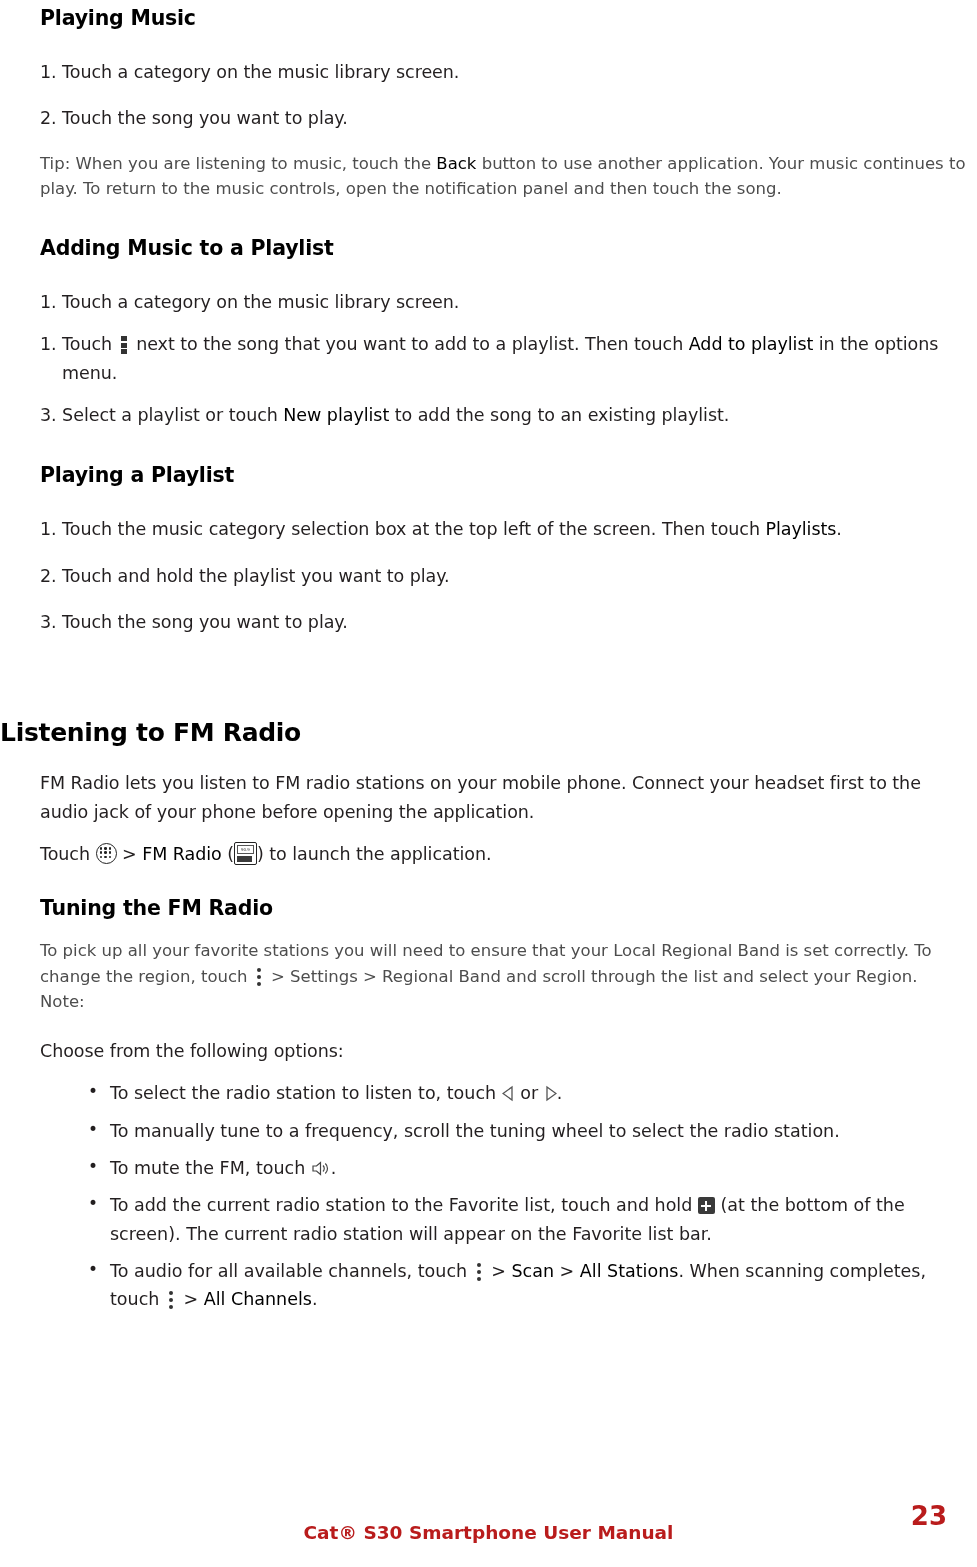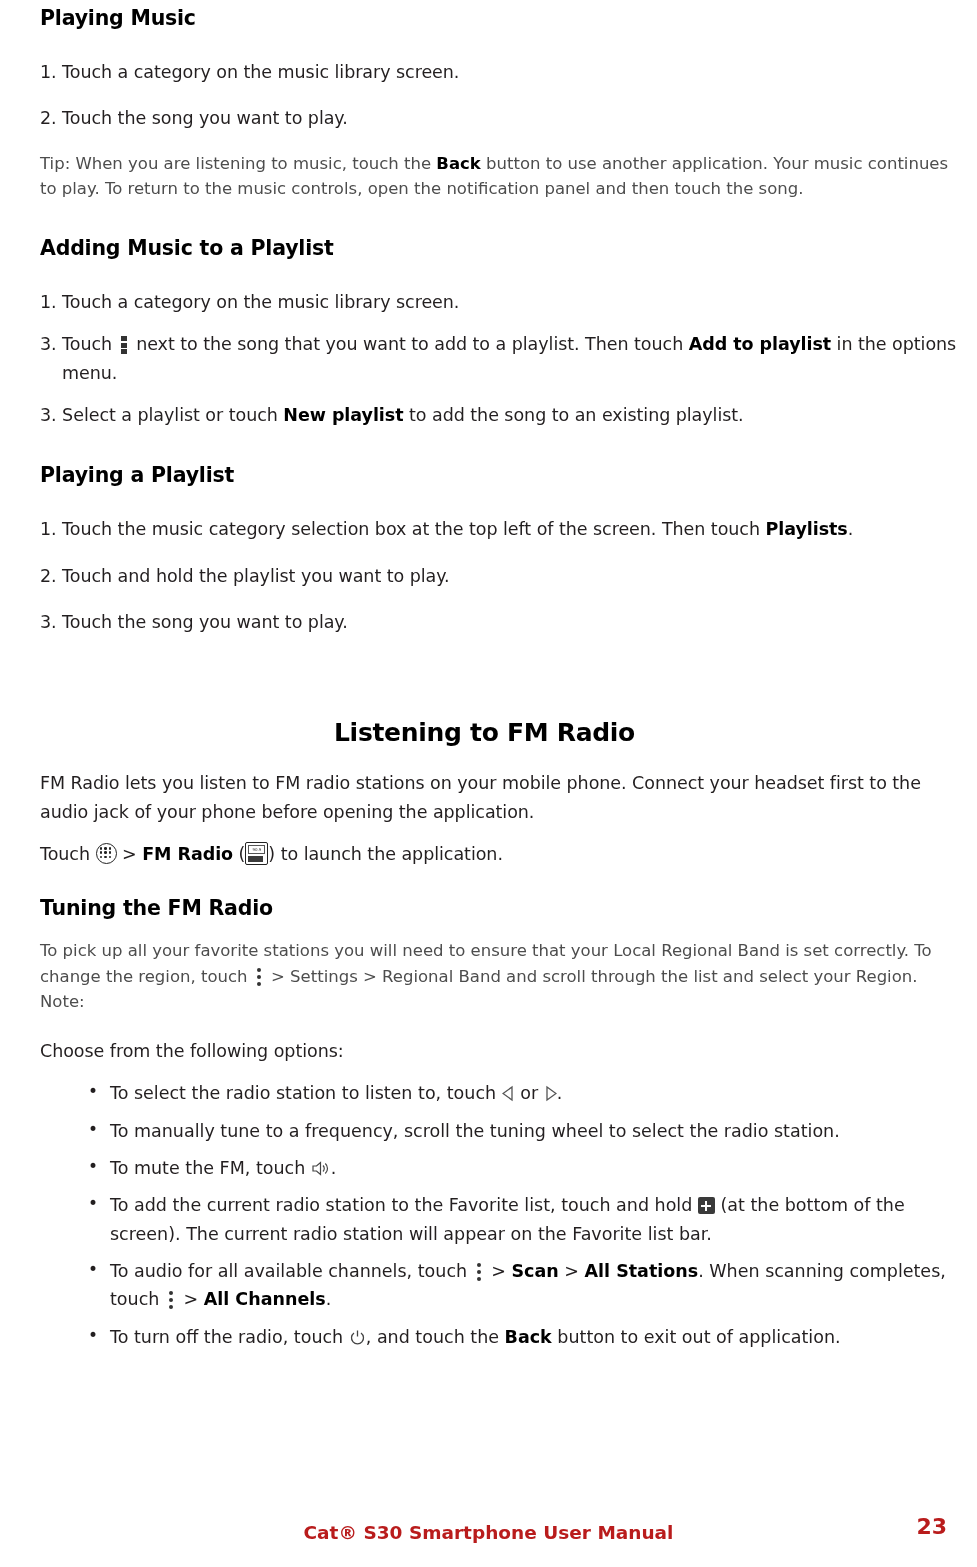--- a/index.html
+++ b/index.html
@@ -29,36 +29,35 @@
     letter-spacing: -0.2px;
     margin: 0 0 0 0;
     color: #000;
   }
   h2.big-title {
     font-size: 25px;
     font-weight: bold;
     letter-spacing: -0.3px;
     margin: 0;
     color: #000;
-    text-align: center;
   }
   p.body {
     font-size: 17.5px;
     line-height: 1.62;
     margin: 0;
     color: #231f20;
     letter-spacing: -0.05px;
   }
   p.small {
     font-size: 16.5px;
     line-height: 1.55;
     color: #4d4d4d;
     margin: 0;
   }
-  .b { font-weight: bold; color: #000; }
+  .b { font-weight: normal; color: #000; }
   .indent-hang {
     padding-left: 22px;
     text-indent: -22px;
   }
   ul.bullets {
     margin: 0;
     padding-left: 48px;
     list-style: none;
   }
   ul.bullets li {
@@ -170,22 +169,22 @@
     left: 0; right: 0;
     bottom: 24px;
     text-align: center;
     font-size: 18.5px;
     font-weight: bold;
     color: #b91c1c;
   }
   .footer .pagenum {
     position: absolute;
     right: 30px;
-    bottom: 4px;
-    font-size: 22px;
+    bottom: 12px;
+    font-size: 26px;
     font-weight: bold;
   }
   .sp-6 { height: 6px; }
   .sp-14 { height: 14px; }
   .sp-18 { height: 18px; }
   .sp-22 { height: 22px; }
   .sp-28 { height: 28px; }
   .sp-34 { height: 34px; }
   .sp-48 { height: 48px; }
 </style>
@@ -206,21 +205,21 @@
   <div class="sp-18"></div>
   <p class="small"><span>Tip: When you are listening to music, touch the </span><span class="b">Back</span><span> button to use another application. Your music continues to play. To return to the music controls, open the notification panel and then touch the song.</span></p>
 
   <div class="sp-34"></div>
   <h2 class="section-title">Adding Music to a Playlist</h2>
 
   <div class="sp-28"></div>
   <p class="body">1. Touch a category on the music library screen.</p>
 
   <div class="sp-14"></div>
-  <p class="body indent-hang"><span>3. Touch</span>
+  <p class="body indent-hang"><span>1. Touch</span>
     <span class="ic ic-kebab bar"><i></i><i></i><i></i></span>
     <span>next to the song that you want to add to a playlist. Then touch </span><span class="b">Add to playlist</span><span> in the options menu.</span></p>
 
   <div class="sp-14"></div>
   <p class="body"><span>3. Select a playlist or touch </span><span class="b">New playlist</span><span> to add the song to an existing playlist.</span></p>
 
   <div class="sp-34"></div>
   <h2 class="section-title">Playing a Playlist</h2>
 
   <div class="sp-28"></div>
@@ -278,26 +277,20 @@
             <path d="M12,5.5 A4.2,4.2 0 0 1 12,11.5" fill="none" stroke="#444" stroke-width="1.2"></path>
             <path d="M14.3,3.5 A6.8,6.8 0 0 1 14.3,13.5" fill="none" stroke="#444" stroke-width="1.2"></path>
           </svg></span><span>.</span>
     </li>
     <li>
       <span>To add the current radio station to the Favorite list, touch and hold </span><span class="ic ic-plus"></span><span> (at the bottom of the screen). The current radio station will appear on the Favorite list bar.</span>
     </li>
     <li>
       <span>To audio for all available channels, touch </span><span class="ic ic-kebab thin"><i></i><i></i><i></i></span><span> &gt; </span><span class="b">Scan</span><span> &gt; </span><span class="b">All Stations</span><span>.  When scanning completes, touch </span><span class="ic ic-kebab thin"><i></i><i></i><i></i></span><span> &gt; </span><span class="b">All Channels</span><span>.</span>
     </li>
-    <li>
-      <span>To turn off the radio, touch </span><span class="ic ic-power"><svg width="17" height="17" viewBox="0 0 17 17">
-            <path d="M5,4 A6,6 0 1 0 12,4" fill="none" stroke="#444" stroke-width="1.3"></path>
-            <line x1="8.5" y1="1.5" x2="8.5" y2="7.5" stroke="#444" stroke-width="1.3"></line>
-          </svg></span><span>, and touch the </span><span class="b">Back</span><span> button to exit out of application.</span>
-    </li>
   </ul>
 
   <div class="footer">
     <span>Cat® S30 Smartphone User Manual</span>
     <span class="pagenum">23</span>
   </div>
 
 </div>
 
 </body></html>

